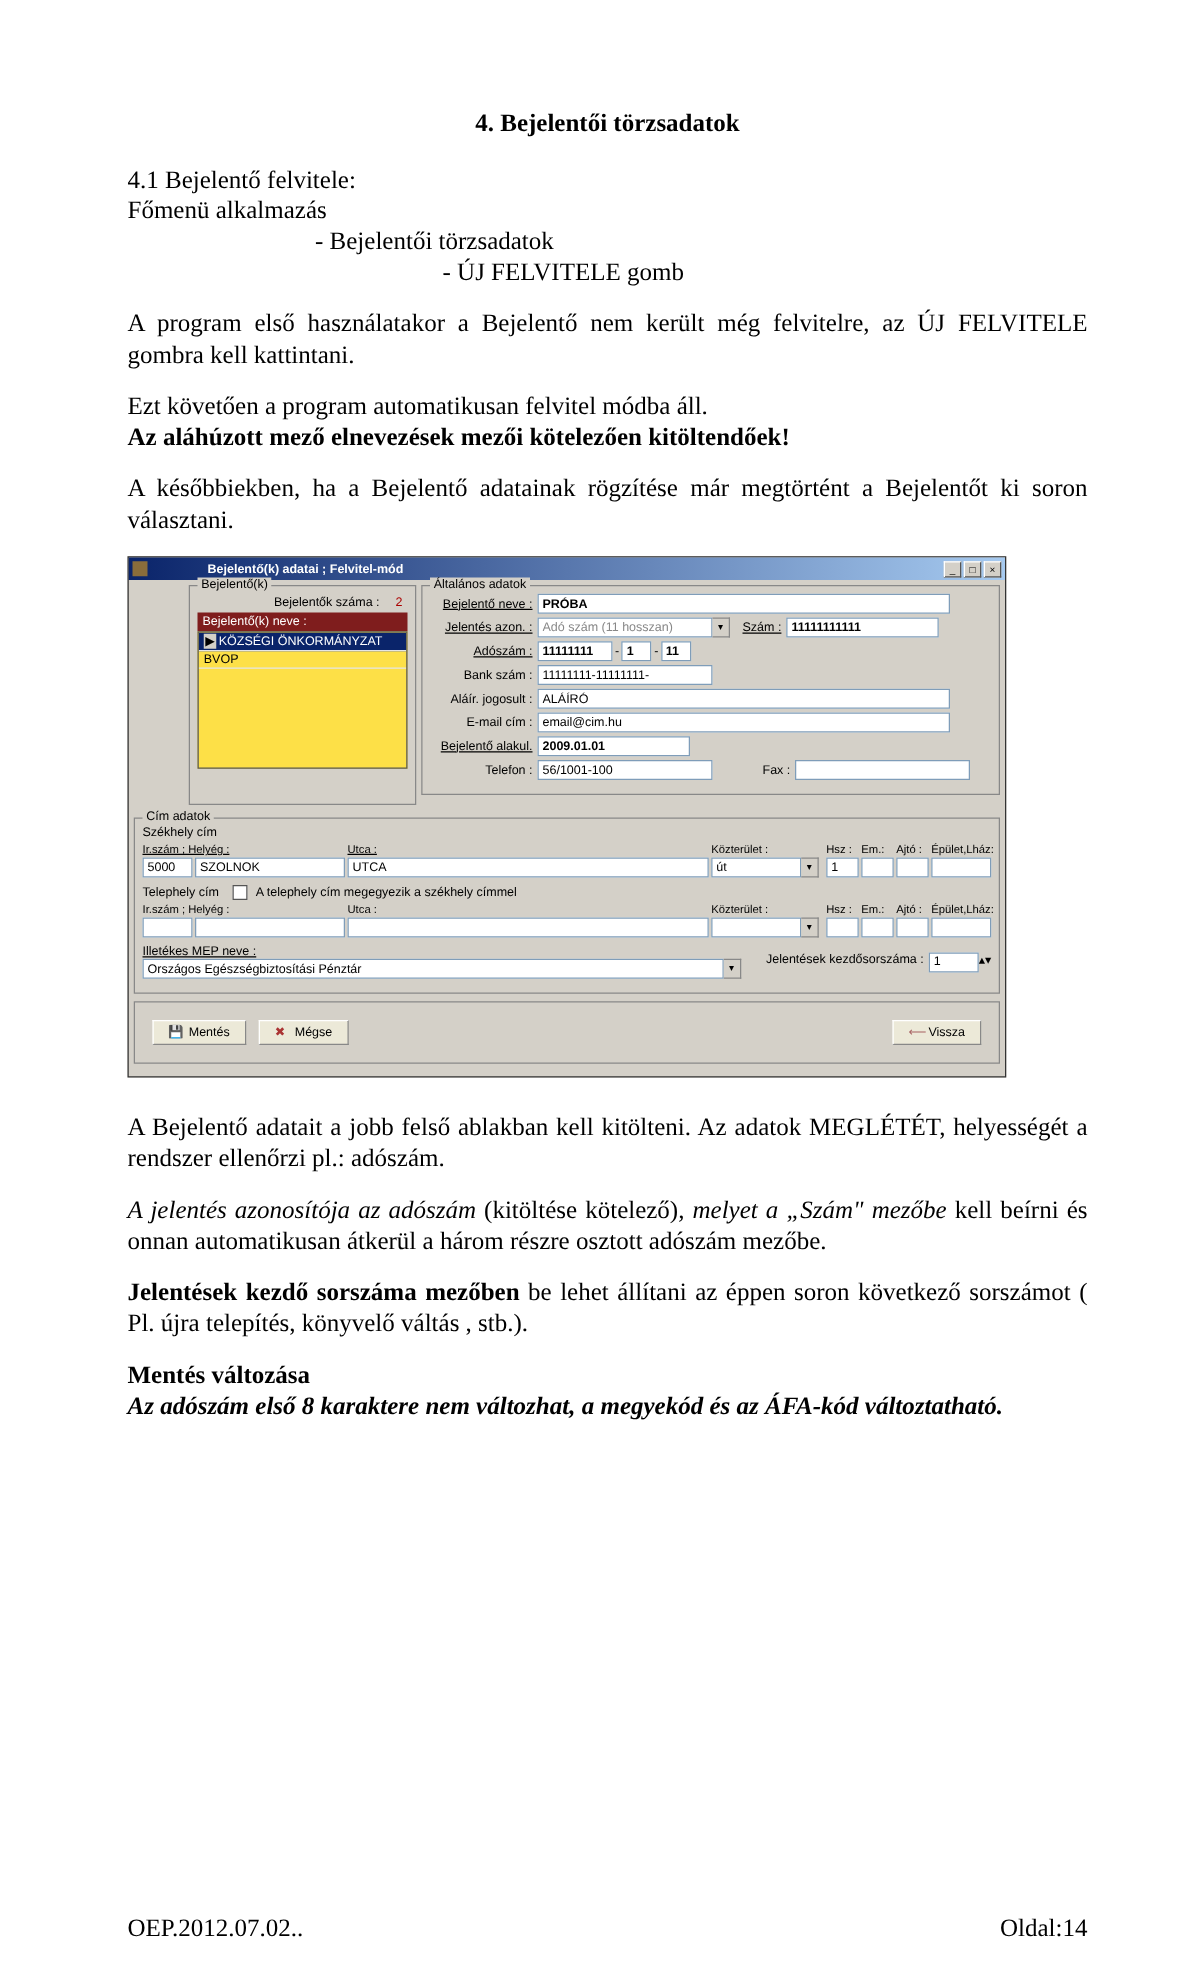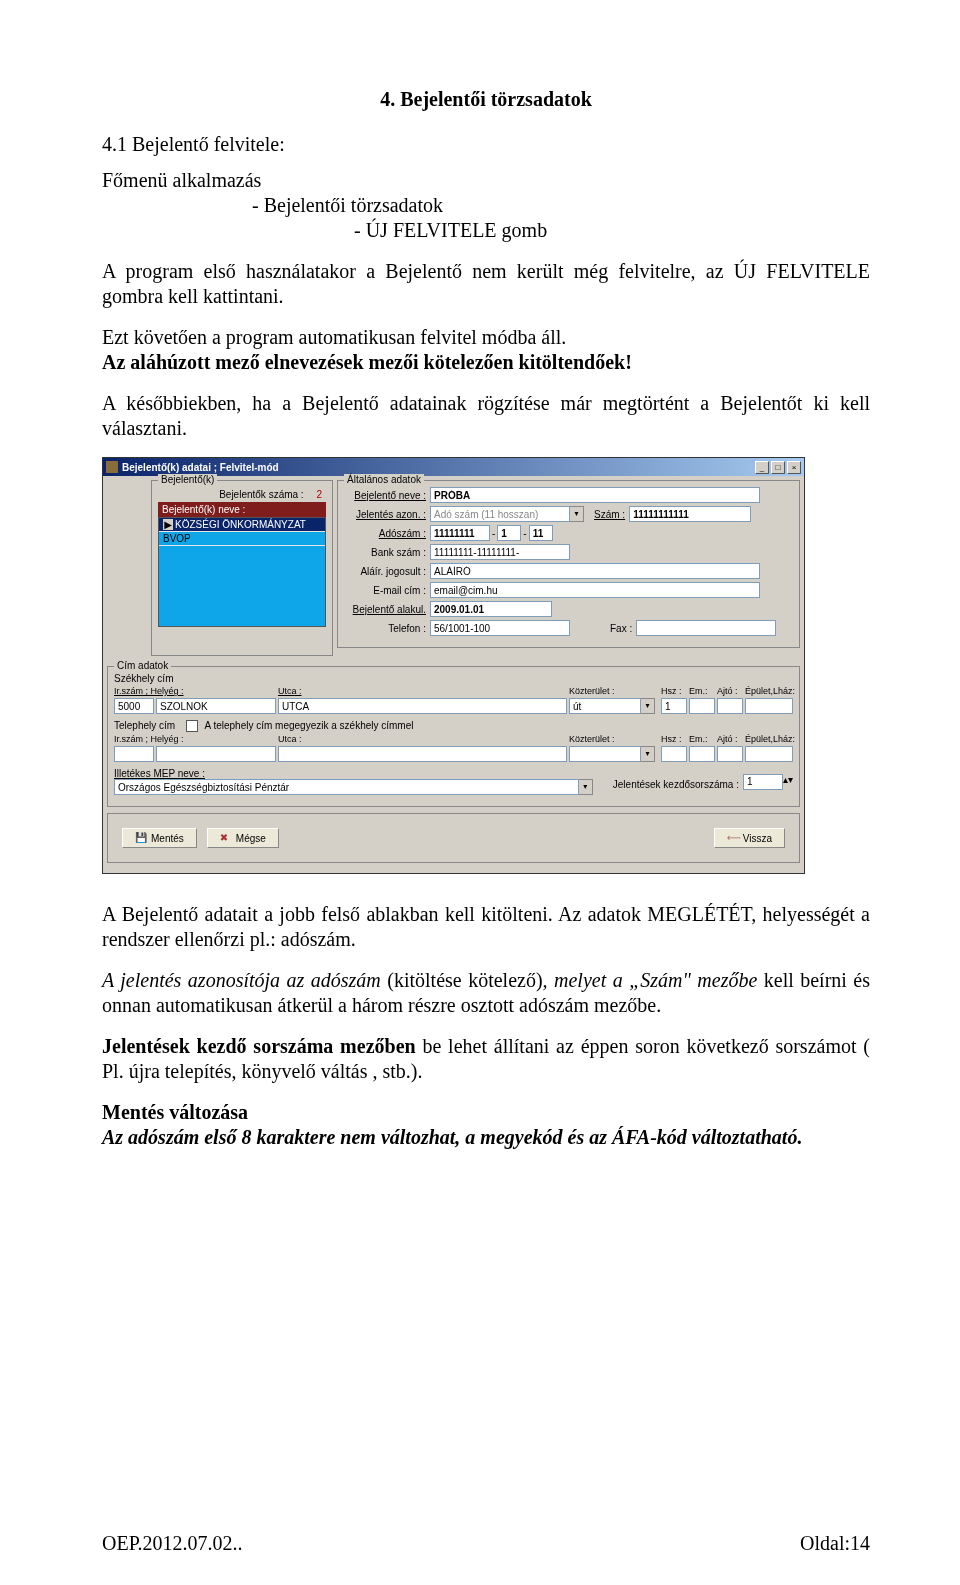--- a/index.html
+++ b/index.html
@@ -17,21 +17,20 @@
     position: relative;
   }
   .section-num {
     font-weight: bold;
     text-align: center;
     font-size: 20px;
     margin-bottom: 22px;
   }
   .subsection {
     font-size: 20px;
-    margin-bottom: 12px;
   }
   .para {
     font-size: 20px;
     line-height: 1.25;
     margin-bottom: 16px;
     text-align: justify;
   }
   .indent1 { margin-left: 150px; }
   .indent2 { margin-left: 252px; }
   .bold { font-weight: bold; }
@@ -47,20 +46,21 @@
     color: #000;
     background: #d4d0c8;
   }
   .titlebar {
     background: linear-gradient(to right, #0a246a, #a6caf0);
     color: #fff;
     display: flex;
     align-items: center;
     padding: 2px 3px;
     height: 18px;
+    gap: 44px;
   }
   .titlebar .ticon {
     width: 12px; height: 12px;
     background: #8a6d3b;
     margin-right: 4px;
   }
   .titlebar .ttext {
     flex: 1;
     font-weight: bold;
     font-size: 10px;
@@ -98,21 +98,21 @@
   .count-row { font-size: 10px; text-align: right; padding: 2px 4px; }
   .count-row .cnum { color: #a00; margin-left: 10px; }
 
   .listhead {
     background: #7f1d1d;
     color: #fff;
     padding: 2px 4px;
     font-size: 10px;
   }
   .listbox {
-    background: #0ea5e9;
+    background: #fde047;
     border: 1px solid #555;
     height: 110px;
     overflow: hidden;
   }
   .listitem {
     padding: 1px 4px;
     font-size: 10px;
     border-bottom: 1px solid #e5e5e5;
   }
   .listitem.sel { background: #0a246a; color: #fff; }
@@ -230,21 +230,21 @@
 
   <div class="para" style="margin-bottom:0">Főmenü alkalmazás</div>
   <div class="para indent1" style="margin-bottom:0">- Bejelentői törzsadatok</div>
   <div class="para indent2">- ÚJ FELVITELE gomb</div>
 
   <div class="para">A program első használatakor a Bejelentő nem került még felvitelre, az ÚJ FELVITELE gombra kell kattintani.</div>
 
   <div class="para" style="margin-bottom:0">Ezt követően a program automatikusan felvitel módba áll.</div>
   <div class="para bold">Az aláhúzott mező elnevezések mezői kötelezően kitöltendőek!</div>
 
-  <div class="para">A későbbiekben, ha a Bejelentő adatainak rögzítése már megtörtént a Bejelentőt ki kell választani.</div>
+  <div class="para">A későbbiekben, ha a Bejelentő adatainak rögzítése már megtörtént a Bejelentőt ki soron választani.</div>
 
   <div class="app-window">
     <div class="titlebar">
       <span class="ticon"></span>
       <span class="ttext">Bejelentő(k) adatai ; Felvitel-mód</span>
       <div class="winbtns">
         <div class="winbtn">_</div>
         <div class="winbtn">□</div>
         <div class="winbtn">×</div>
       </div>
@@ -381,21 +381,21 @@
         </div>
 
         <div class="form-row" style="margin-top:6px">
           <div style="flex:1">
             <div style="text-decoration:underline;font-size:10px">Illetékes MEP neve :</div>
             <span class="combo" style="width:100%">
                 <input class="inp" style="flex: 1 1 0%; width: 260px;" value="Országos Egészségbiztosítási Pénztár">
                 <span class="cbtn">▾</span>
               </span>
           </div>
-          <div style="margin-left:20px;display:flex;align-items:flex-end">
+          <div style="margin-left:20px;display:flex;align-items:flex-start">
             <span style="font-size:10px;margin-right:4px">Jelentések kezdősorszáma :</span>
             <input class="inp w40" value="1" style="">
             <span class="cbtn" style="height:16px">▴▾</span>
           </div>
         </div>
       </div>
 
       <div class="fieldset" style="padding:6px">
         <div class="btnbar">
           <span class="wbtn">

